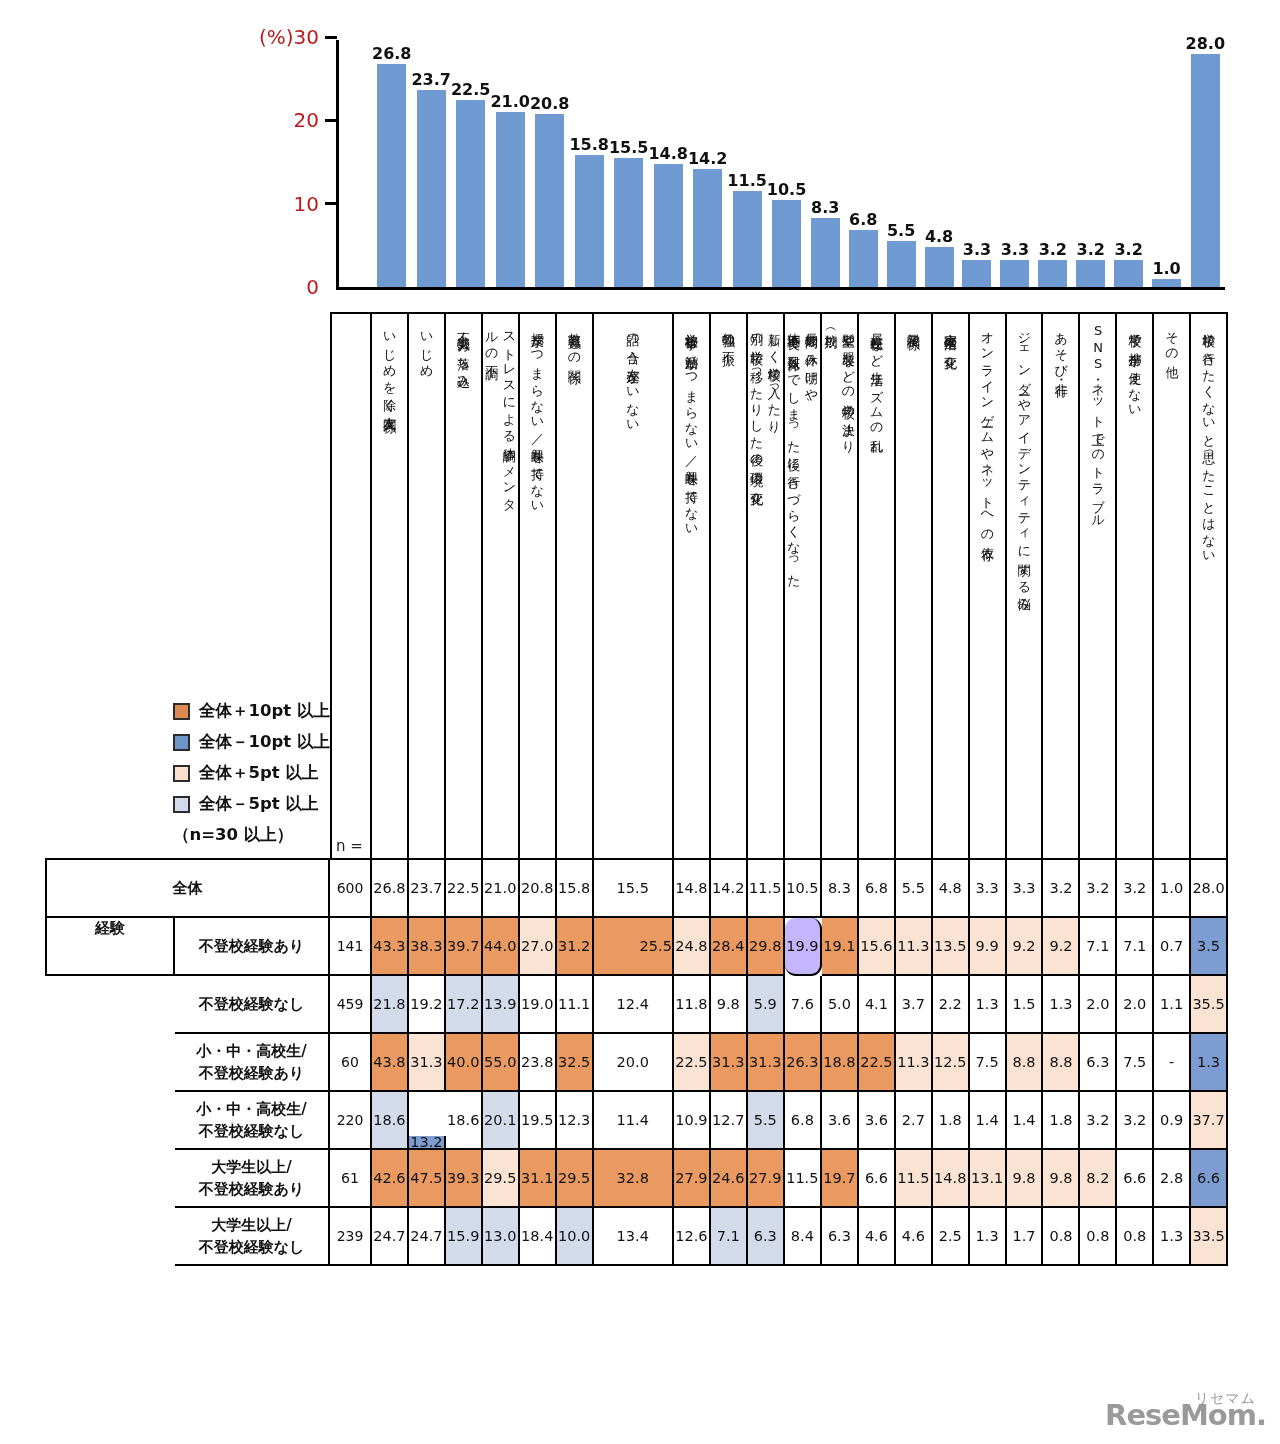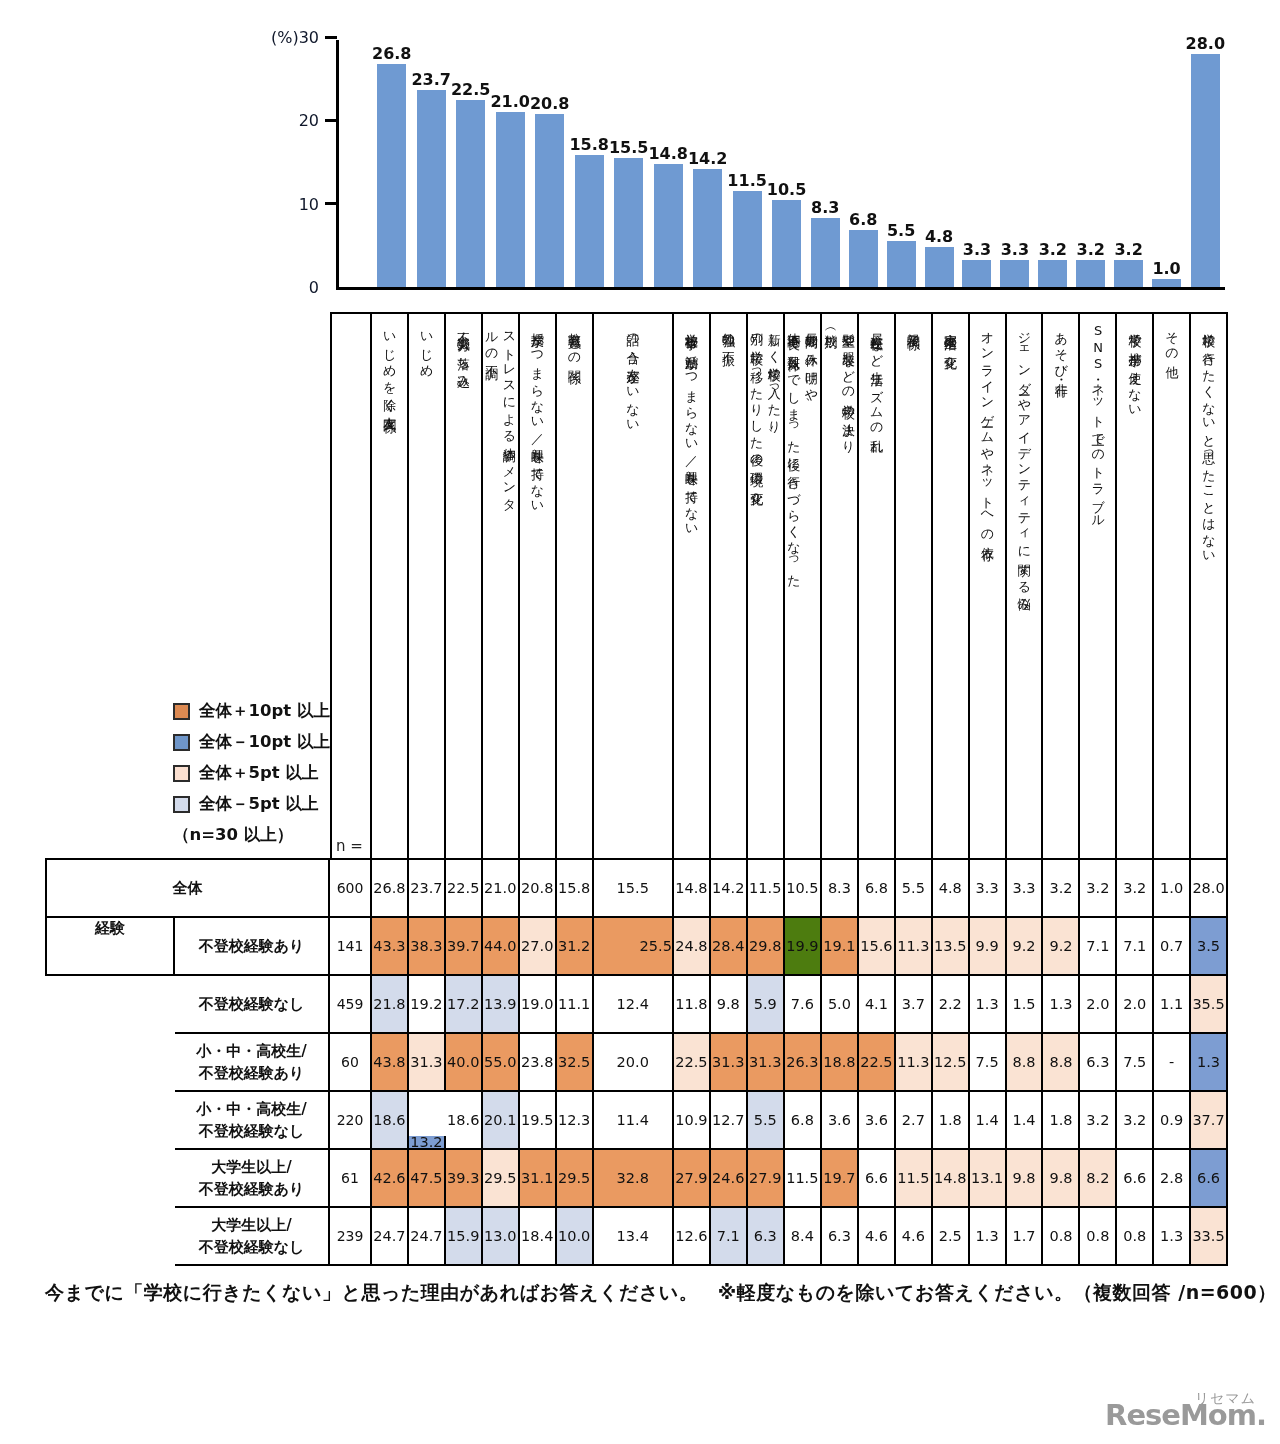--- a/index.html
+++ b/index.html
@@ -8,21 +8,21 @@
     width:1280px; height:1444px; overflow:hidden; position:relative;
     font-family:"DejaVu Sans","Liberation Sans",sans-serif; color:#111;
   }
   .wrap { position:relative; width:1280px; padding-top:16px; }
 
   
   .chart { position:relative; height:296px; margin-left:45px; width:1183px; }
   .plot  { position:absolute; left:291px; top:24px; width:889px; height:250px;
            border-left:3px solid #000; border-bottom:3px solid #000; }
   .tick  { position:absolute; left:-14px; width:12px; border-top:3px solid #000; }
-  .ticklab { position:absolute; right:calc(100% + 20px); font-size:16px; color:#0f172a;
+  .ticklab { position:absolute; right:calc(100% + 20px); font-size:20px; color:#b91c1c;
              transform:translateY(50%); white-space:nowrap; }
   .bars { position:absolute; left:33px; right:0; top:-30px; bottom:0;
           display:flex; align-items:flex-end; }
   .bcol { flex:1 1 0; display:flex; flex-direction:column; align-items:center;
           justify-content:flex-end; height:100%; }
   .blabel { font-size:16px; font-weight:600; white-space:nowrap; margin-bottom:1px; }
   .bar { width:29px; background:#6f9ad2; }
 
   
   .tbl { display:grid; margin-left:45px; width:1183px;
@@ -297,21 +297,21 @@
       <div class="cell " style="grid-area: 3 / 4; background: rgb(234, 154, 97);">43.3</div>
       <div class="cell " style="grid-area: 3 / 5; background: rgb(234, 154, 97);">38.3</div>
       <div class="cell " style="grid-area: 3 / 6; background: rgb(234, 154, 97);">39.7</div>
       <div class="cell " style="grid-area: 3 / 7; background: rgb(234, 154, 97);">44.0</div>
       <div class="cell " style="grid-area: 3 / 8; background: rgb(250, 227, 211);">27.0</div>
       <div class="cell " style="grid-area: 3 / 9; background: rgb(234, 154, 97);">31.2</div>
       <div class="cell " style="grid-area: 3 / 10; background: rgb(234, 154, 97); padding-left: 46px;">25.5</div>
       <div class="cell " style="grid-area: 3 / 11; background: rgb(250, 227, 211);">24.8</div>
       <div class="cell " style="grid-area: 3 / 12; background: rgb(234, 154, 97);">28.4</div>
       <div class="cell " style="grid-area: 3 / 13; background: rgb(234, 154, 97);">29.8</div>
-      <div class="cell " style="grid-area: 3 / 14; background: #4d7c0f;">19.9</div>
+      <div class="cell " style="grid-area: 3 / 14; background: #c4b5fd; border-radius: 11px;">19.9</div>
       <div class="cell " style="grid-area: 3 / 15; background: rgb(234, 154, 97);">19.1</div>
       <div class="cell " style="grid-area: 3 / 16; background: rgb(250, 227, 211);">15.6</div>
       <div class="cell " style="grid-area: 3 / 17; background: rgb(250, 227, 211);">11.3</div>
       <div class="cell " style="grid-area: 3 / 18; background: rgb(250, 227, 211);">13.5</div>
       <div class="cell " style="grid-area: 3 / 19; background: rgb(250, 227, 211);">9.9</div>
       <div class="cell " style="grid-area: 3 / 20; background: rgb(250, 227, 211);">9.2</div>
       <div class="cell " style="grid-area: 3 / 21; background: rgb(250, 227, 211);">9.2</div>
       <div class="cell " style="grid-area: 3 / 22; background: rgb(255, 255, 255);">7.1</div>
       <div class="cell " style="grid-area: 3 / 23; background: rgb(255, 255, 255);">7.1</div>
       <div class="cell " style="grid-area: 3 / 24; background: rgb(255, 255, 255);">0.7</div>
@@ -445,20 +445,19 @@
       <div class="cell " style="grid-area: 8 / 18; background: rgb(255, 255, 255);">2.5</div>
       <div class="cell " style="grid-area: 8 / 19; background: rgb(255, 255, 255);">1.3</div>
       <div class="cell " style="grid-area: 8 / 20; background: rgb(255, 255, 255);">1.7</div>
       <div class="cell " style="grid-area: 8 / 21; background: rgb(255, 255, 255);">0.8</div>
       <div class="cell " style="grid-area: 8 / 22; background: rgb(255, 255, 255);">0.8</div>
       <div class="cell " style="grid-area: 8 / 23; background: rgb(255, 255, 255);">0.8</div>
       <div class="cell " style="grid-area: 8 / 24; background: rgb(255, 255, 255);">1.3</div>
       <div class="cell " style="grid-area: 8 / 25; background: rgb(250, 227, 211);">33.5</div>
     </div>
 
-  <div class="caption">今までに「学校に行きたくない」と思った理由があればお答えください。　※軽度なものを除いてお答えください。（複数回答 /n=600）</div>
 
   <div class="logo">
     <span class="ruby">リセマム</span>
     <span class="mark">ReseMom.</span>
   </div>
 
 </div>
 
 </body></html>

